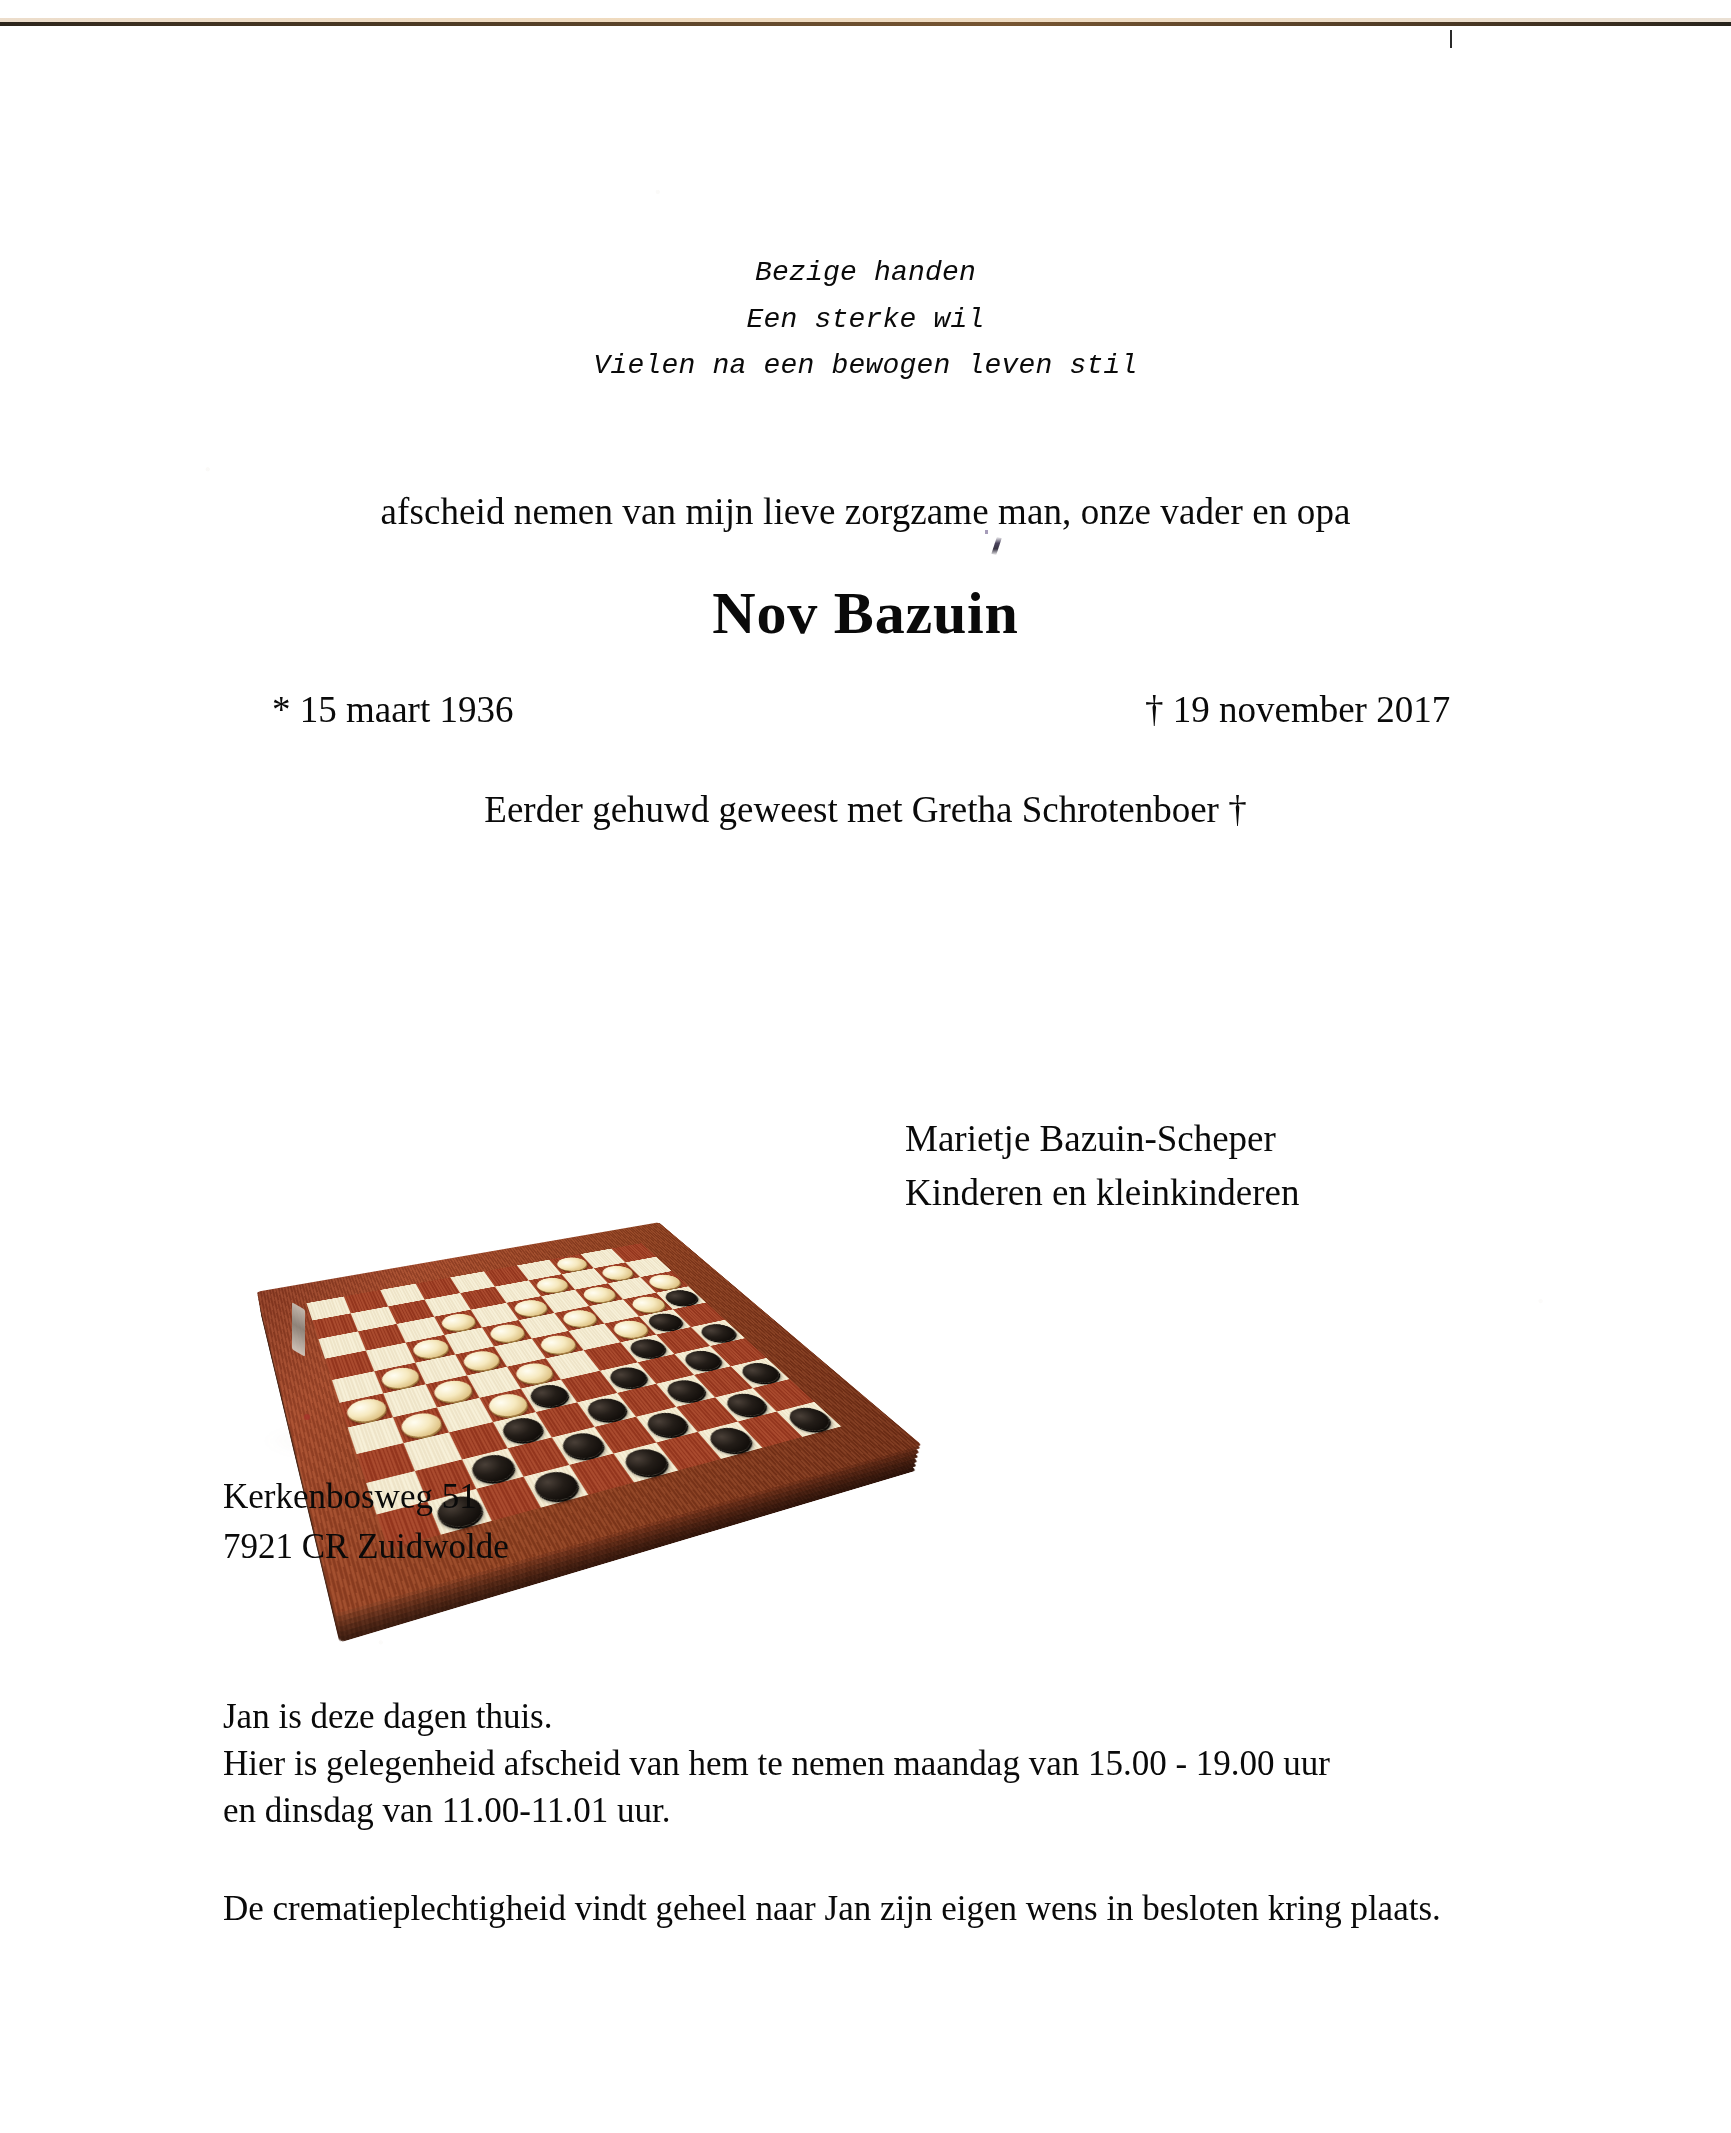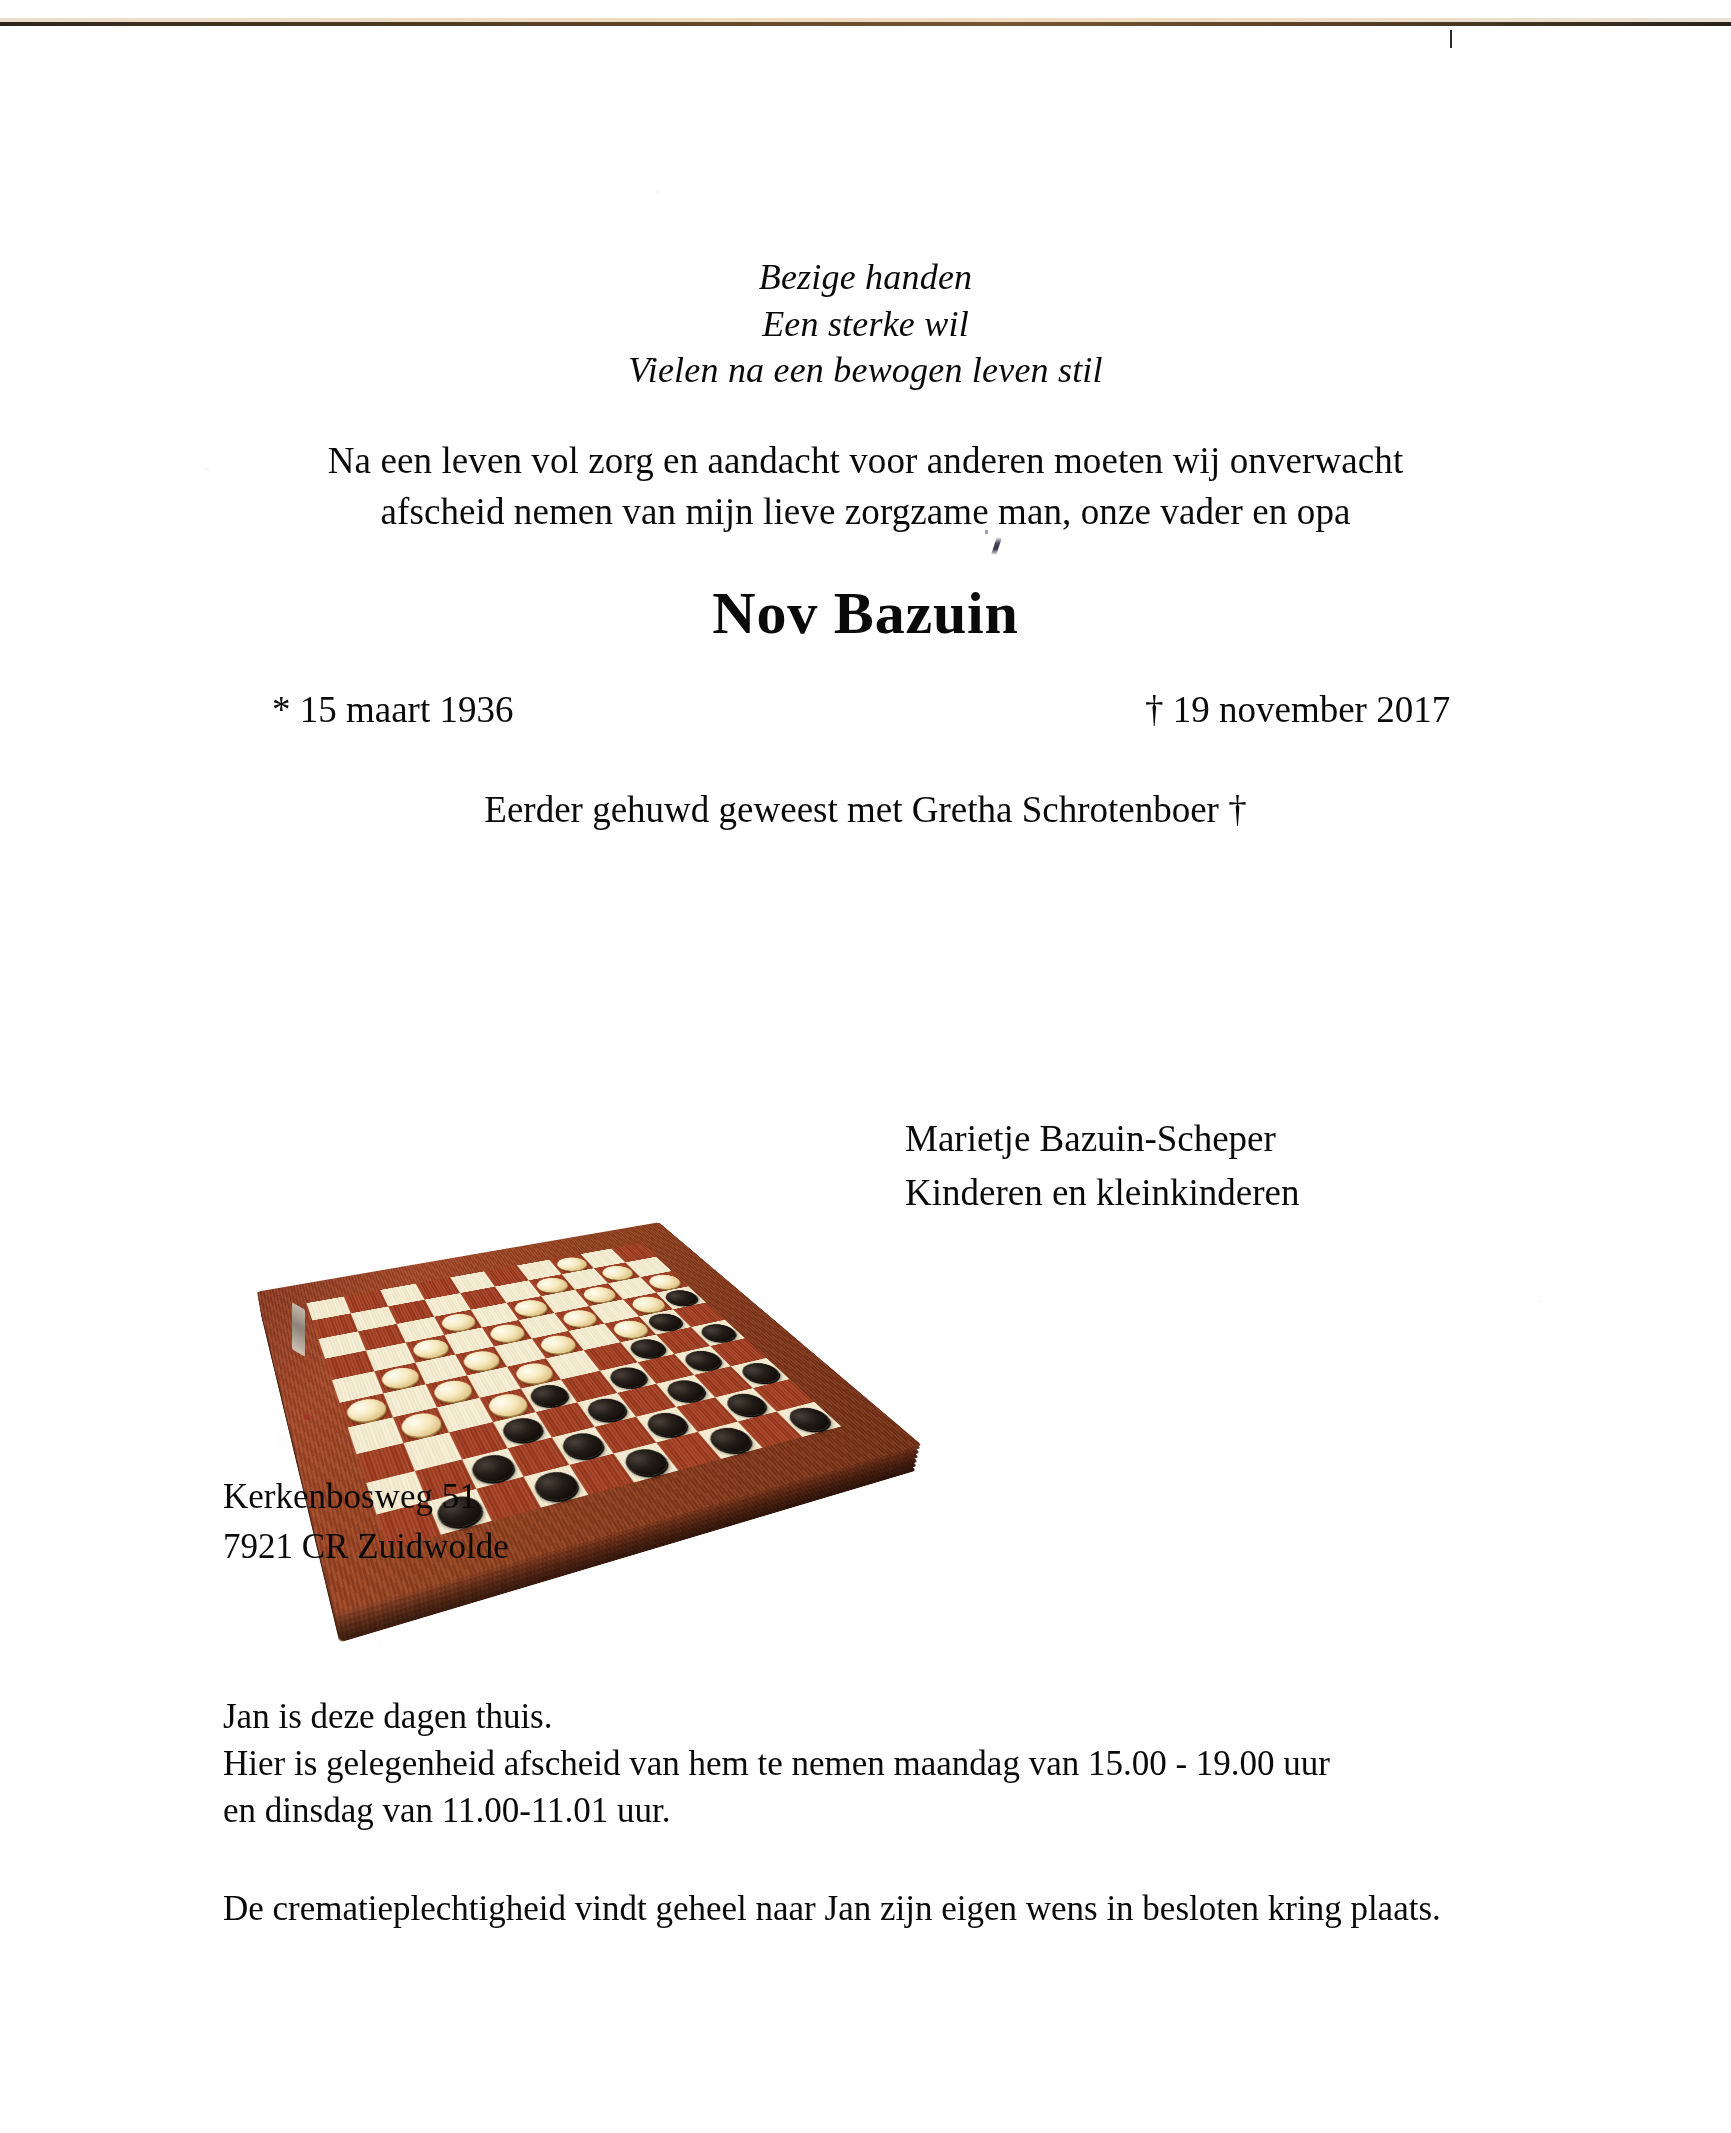--- a/index.html
+++ b/index.html
@@ -60,24 +60,24 @@
     background: #2a2a2a;
   }
   .center-wrap {
     position: absolute;
     left: 0; right: 0;
     text-align: center;
   }
 
   .poem-line {
     font-style: italic;
-    font-size: 36px;
+    font-size: 28px;
     line-height: 1.0;
     letter-spacing: 0.2px;
-    font-family: Liberation Serif, serif;
+    font-family: Liberation Mono, monospace;
   }
 
   .body-line {
     font-size: 37px;
     line-height: 1.0;
     letter-spacing: 0.1px;
   }
 
   .the-name {
     font-size: 60px;
@@ -250,23 +250,20 @@
   <div class="center-wrap" style="top:259px;">
     <span class="poem-line">Bezige handen</span>
   </div>
   <div class="center-wrap" style="top:306px;">
     <span class="poem-line">Een sterke wil</span>
   </div>
   <div class="center-wrap" style="top:352px;">
     <span class="poem-line">Vielen na een bewogen leven stil</span>
   </div>
 
-  <div class="center-wrap" style="top:442px;">
-    <span class="body-line">Na een leven vol zorg en aandacht voor anderen moeten wij onverwacht</span>
-  </div>
   <div class="center-wrap" style="top:493px;">
     <span class="body-line">afscheid nemen van mijn lieve zorgzame man, onze vader en opa</span>
   </div>
 
   <div class="speck" style="left:994px; top:537px;"></div>
   <div class="speck2" style="left:985px; top:530px;"></div>
 
   <div class="center-wrap" style="top:579px;">
     <span class="the-name">Nov Bazuin</span>
   </div>

